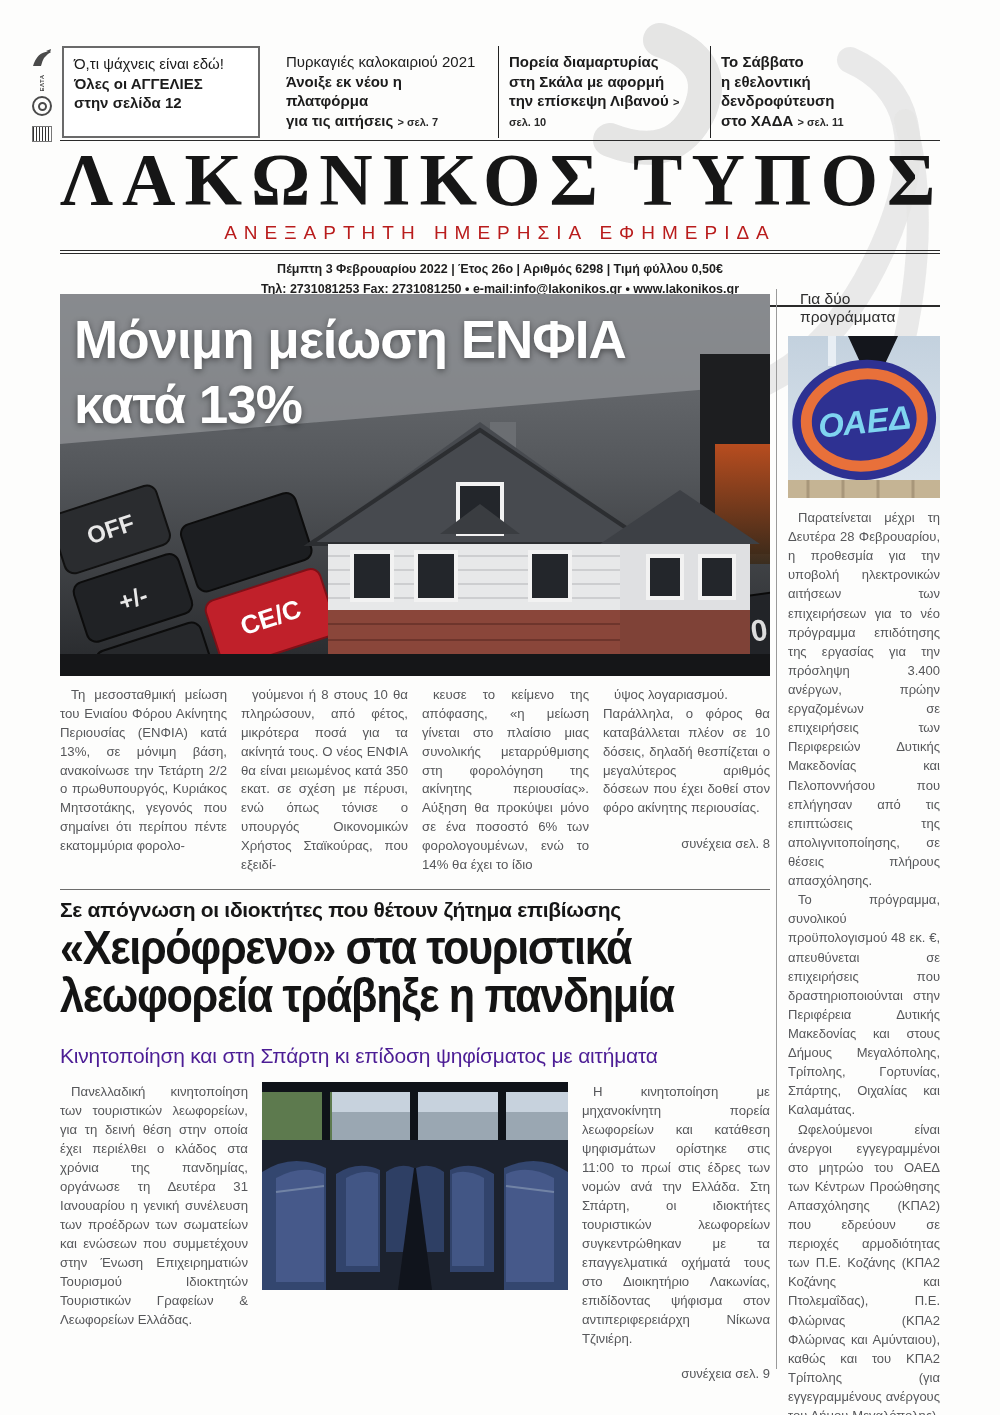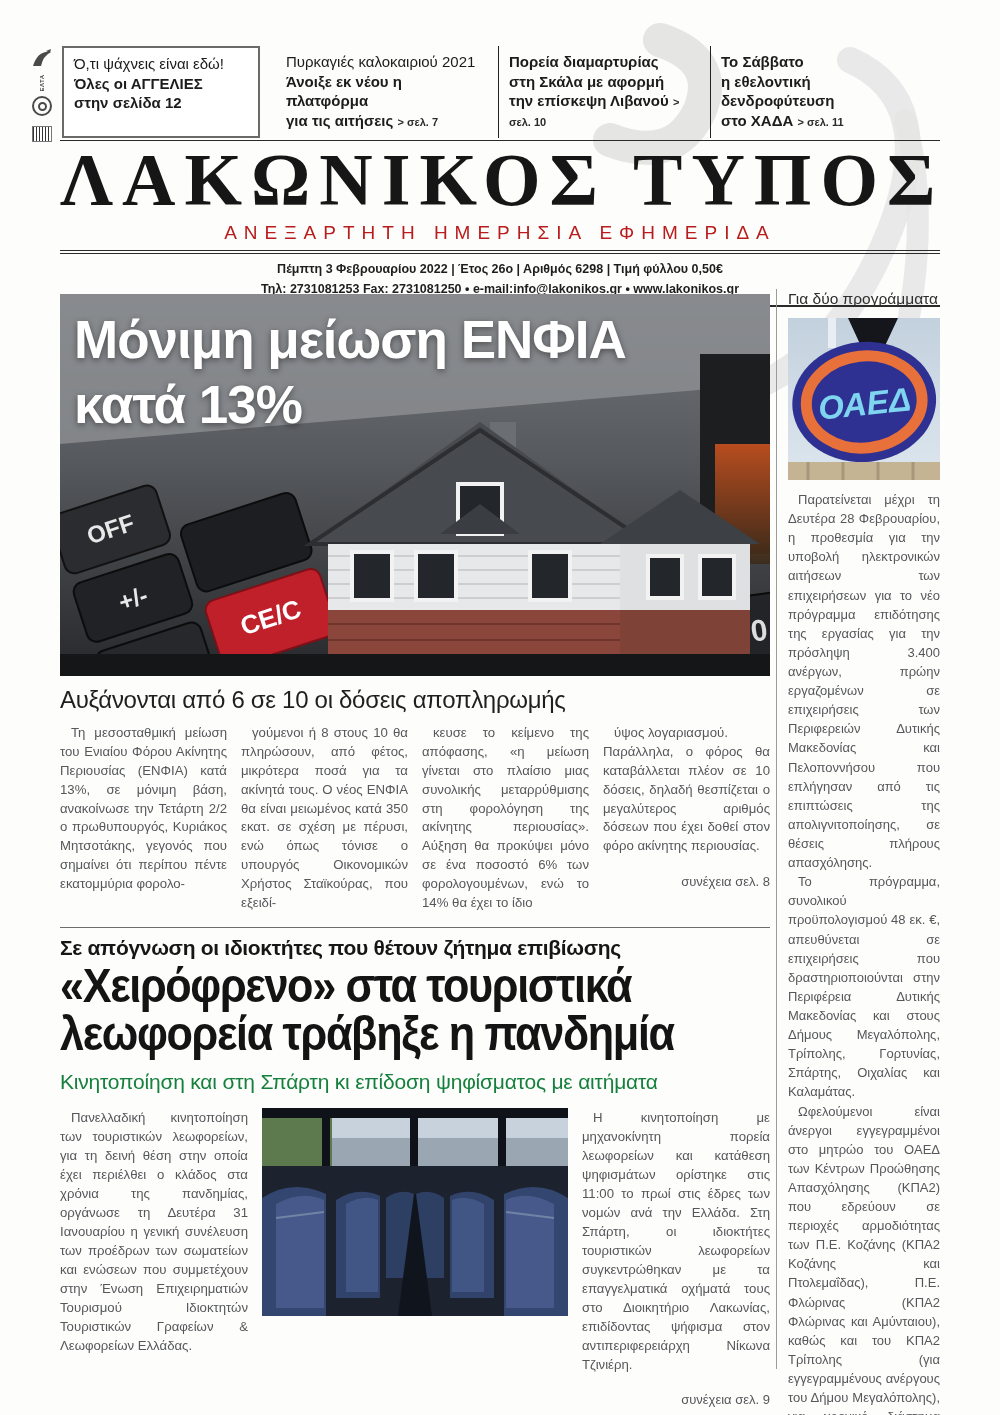--- a/index.html
+++ b/index.html
@@ -44,31 +44,31 @@
   .lead-subhead { font-size:24px; font-weight:500; color:#1f1f1f; margin-top:10px; letter-spacing:-0.3px; }
   .cols { display:flex; gap:14px; margin-top:10px; }
   .col { width:167px; font-size:13.2px; line-height:1.43; color:#56575a; text-align:justify; }
   .col p { text-indent:11px; }
   .prewrap { white-space:pre-line; }
   .continue { text-align:right; font-size:13px; color:#56575a; margin-top:17px; }
   .story-rule { border-top:1px solid #6d6d6d; margin:14px 0 8px 0; }
 
   .headline2 { margin-top:2px; }
   .headline2 span { display:inline-block; transform:scaleX(.9); transform-origin:left; font-weight:bold; font-size:48px; line-height:1.0; letter-spacing:-1.5px; color:#141414; white-space:nowrap; }
-  .subhead2 { font-size:21px; color:#15803d; margin-top:12px; font-weight:normal; letter-spacing:-0.2px; }
+  .subhead2 { font-size:21px; color:#4c1d95; margin-top:24px; font-weight:normal; letter-spacing:-0.2px; }
   .story2-row { display:flex; gap:14px; margin-top:14px; }
   .s2col { width:188px; font-size:13.2px; line-height:1.44; color:#56575a; text-align:justify; }
   .s2col p { text-indent:11px; }
   .bus-photo { width:306px; height:208px; flex:none; background:#202735; overflow:hidden; }
 
   
   .vrule { position:absolute; left:776px; top:289px; width:1px; height:1080px; background:#9a9a9a; z-index:2; }
   .sidebar { position:absolute; left:788px; top:287px; width:152px; z-index:2; }
   .sb-head { font-size:21px; font-weight:bold; color:#161616; line-height:1.32; letter-spacing:-0.3px; }
-  .sb-sub { font-size:15.5px; color:#2e2e2e; margin-top:3px; }
+  .sb-sub { font-size:15.5px; color:#2e2e2e; margin-top:3px;margin-left:12px; }
   .oaed-photo { width:152px; height:162px; margin-top:10px; overflow:hidden; }
   .sb-body { margin-top:10px; font-size:13px; line-height:1.47; color:#56575a; text-align:justify; }
   .sb-body p { text-indent:10px; }
 </style>
 </head>
 <body>
 
 <div class="page">
 
   <svg class="watermark" width="1000" height="500" viewBox="0 0 1000 500">
@@ -199,21 +199,20 @@
             <rect x="398" y="190" width="44" height="50"></rect>
           </g>
           <polygon points="380,240 420,210 460,240" fill="#3a3d41"></polygon>
         </g>
         <rect x="0" y="360" width="710" height="22" fill="#151618"></rect>
       </svg>
       <div class="lead-head prewrap">Μόνιμη μείωση ΕΝΦΙΑ
 κατά 13%</div>
     </div>
 
-    <div class="lead-subhead">Αυξάνονται από 6 σε 10 οι δόσεις αποπληρωμής</div>
 
     <div class="cols">
       <div class="col">
           <p>Τη μεσοσταθμική μείωση του Ενιαίου Φόρου Ακίνητης Περιουσίας (ΕΝΦΙΑ) κατά 13%, σε μόνιμη βάση, ανακοίνωσε την Τετάρτη 2/2 ο πρωθυπουργός, Κυριάκος Μητσοτάκης, γεγονός που σημαίνει ότι περίπου πέντε εκατομμύρια φορολο-</p>
         </div>
       <div class="col">
           <p>γούμενοι ή 8 στους 10 θα πληρώσουν, από φέτος, μικρότερα ποσά για τα ακίνητά τους. Ο νέος ΕΝΦΙΑ θα είναι μειωμένος κατά 350 εκατ. σε σχέση με πέρυσι, ενώ όπως τόνισε ο υπουργός Οικονομικών Χρήστος Σταϊκούρας, που εξειδί-</p>
         </div>
       <div class="col">
           <p>κευσε το κείμενο της απόφασης, «η μείωση γίνεται στο πλαίσιο μιας συνολικής μεταρρύθμισης στη φορολόγηση της ακίνητης περιουσίας». Αύξηση θα προκύψει μόνο σε ένα ποσοστό 6% των φορολογουμένων, ενώ το 14% θα έχει το ίδιο</p>

